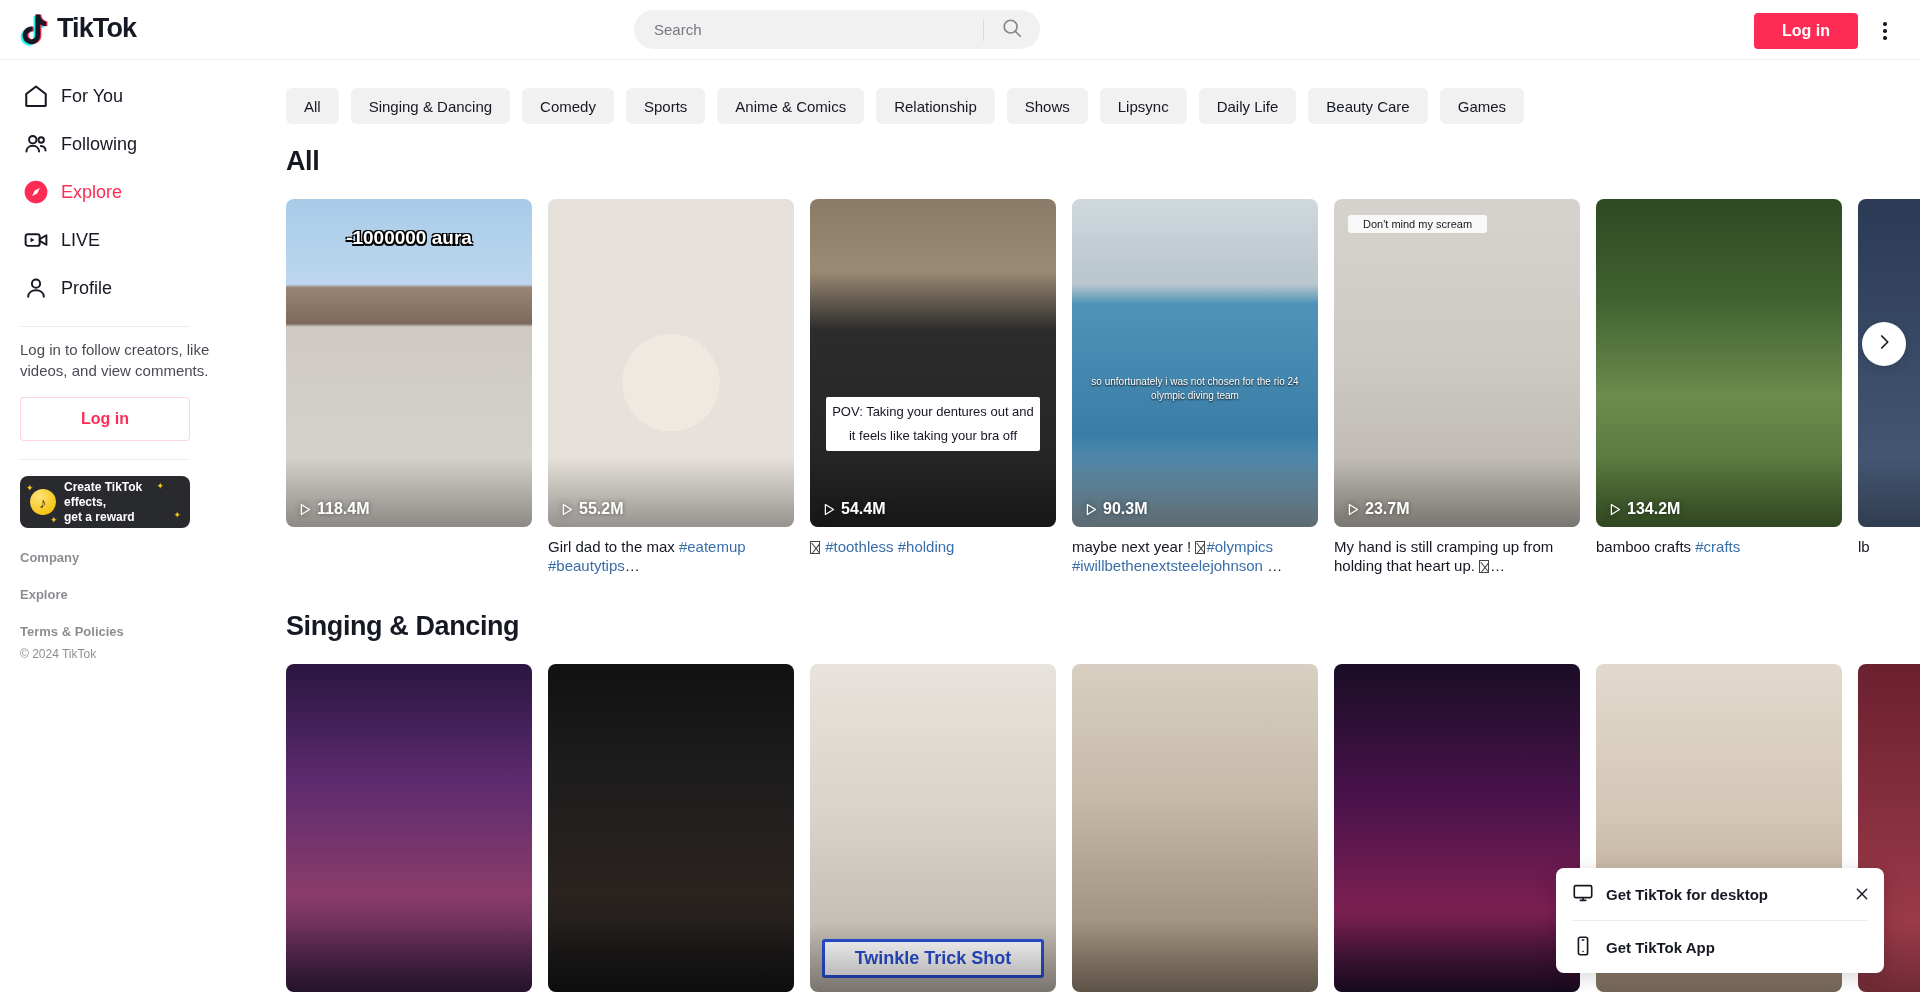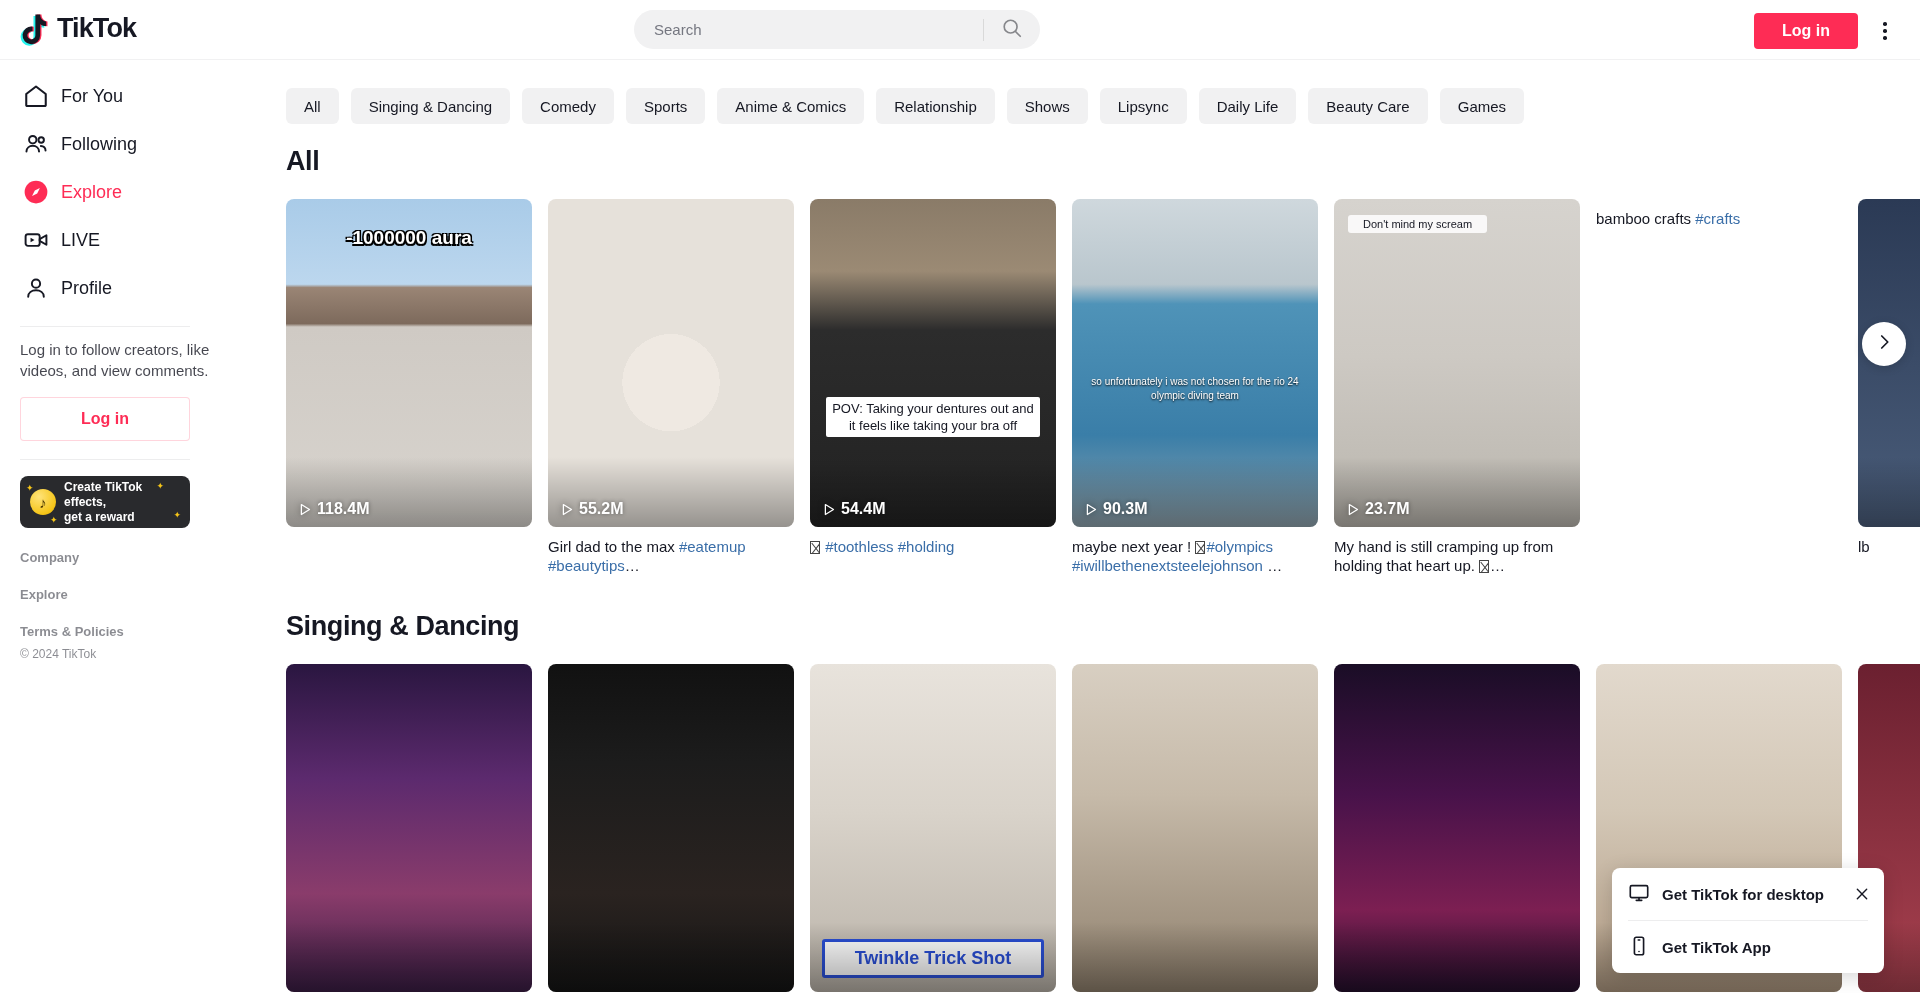--- a/index.html
+++ b/index.html
@@ -195,41 +195,41 @@
     position: absolute; z-index: 2; text-align: center;
     font-family: "Liberation Sans", sans-serif;
   }
   .ov-aura {
     top: 28px; left: 0; right: 0;
     color: #fff; font-size: 19px; font-weight: bold;
     text-shadow: -1.5px -1.5px 0 #000, 1.5px -1.5px 0 #000, -1.5px 1.5px 0 #000, 1.5px 1.5px 0 #000;
   }
   .ov-white-box {
     left: 16px; right: 16px; background: #fff; color: #161823;
-    font-size: 13px; line-height: 17px; padding: 3px 4px; border-radius: 2px;
+    font-size: 13px; line-height: 24px; padding: 3px 4px; border-radius: 2px;
   }
   .ov-dark {
     left: 10px; right: 10px; color: #fff; font-size: 10px; line-height: 14px;
     text-shadow: 0 1px 2px #000;
   }
   .ov-chip {
     left: 14px; top: 16px; background: rgba(255,255,255,.85);
     color: #161823; font-size: 11px; padding: 3px 15px; border-radius: 3px;
   }
   .ov-twinkle {
     left: 12px; right: 12px; bottom: 14px;
     background: #fff; border: 3px solid #2a4fd6;
     color: #2a4fd6; font-size: 18px; font-weight: bold;
     padding: 6px 0; border-radius: 3px;
   }
 
   
   .desk-pop {
     position: absolute; right: 36px; bottom: 20px;
-    width: 272px; background: #fff; border-radius: 8px;
+    width: 328px; background: #fff; border-radius: 8px;
     box-shadow: 0 4px 20px rgba(0,0,0,.16);
     z-index: 80; overflow: hidden;
   }
   .dp-row {
     display: flex; align-items: center; gap: 12px;
     height: 52px; padding: 0 16px; cursor: pointer;
     font-size: 15px; font-weight: bold; color: #161823;
   }
   .dp-sep { height: 1px; background: #16182314; margin: 0 16px; }
   .dp-close {
@@ -433,20 +433,29 @@
             <div class="views">
               <svg width="15" height="15" viewBox="0 0 24 24" fill="none" stroke="#fff" stroke-width="2" stroke-linejoin="round">
                 <polygon points="7,4 20,12 7,20"></polygon>
               </svg>
               <span>23.7M</span>
             </div>
           </div>
           <div class="cap"><span>My hand is still cramping up from holding that heart up. </span><span class="tofu"></span><span>…</span></div>
         </div>
         <div class="card">
+          <div class="thumb" style="background: linear-gradient(rgb(46, 74, 36) 0%, rgb(63, 97, 48) 30%, rgb(107, 140, 76) 60%, rgb(74, 107, 51) 100%) 0% 0% / cover;">
+            <div class="thumb-shade"></div>
+            <div class="views">
+              <svg width="15" height="15" viewBox="0 0 24 24" fill="none" stroke="#fff" stroke-width="2" stroke-linejoin="round">
+                <polygon points="7,4 20,12 7,20"></polygon>
+              </svg>
+              <span>134.2M</span>
+            </div>
+          </div>
           <div class="cap"><span>bamboo crafts </span><span class="tag">#crafts</span></div>
         </div>
         <div class="card">
           <div class="thumb" style="background: linear-gradient(rgb(43, 58, 85), rgb(74, 93, 122)) 0% 0% / cover;">
             <div class="thumb-shade"></div>
           </div>
           <div class="cap"><span>lb</span></div>
         </div>
       </div>
     <div class="rail-next">

